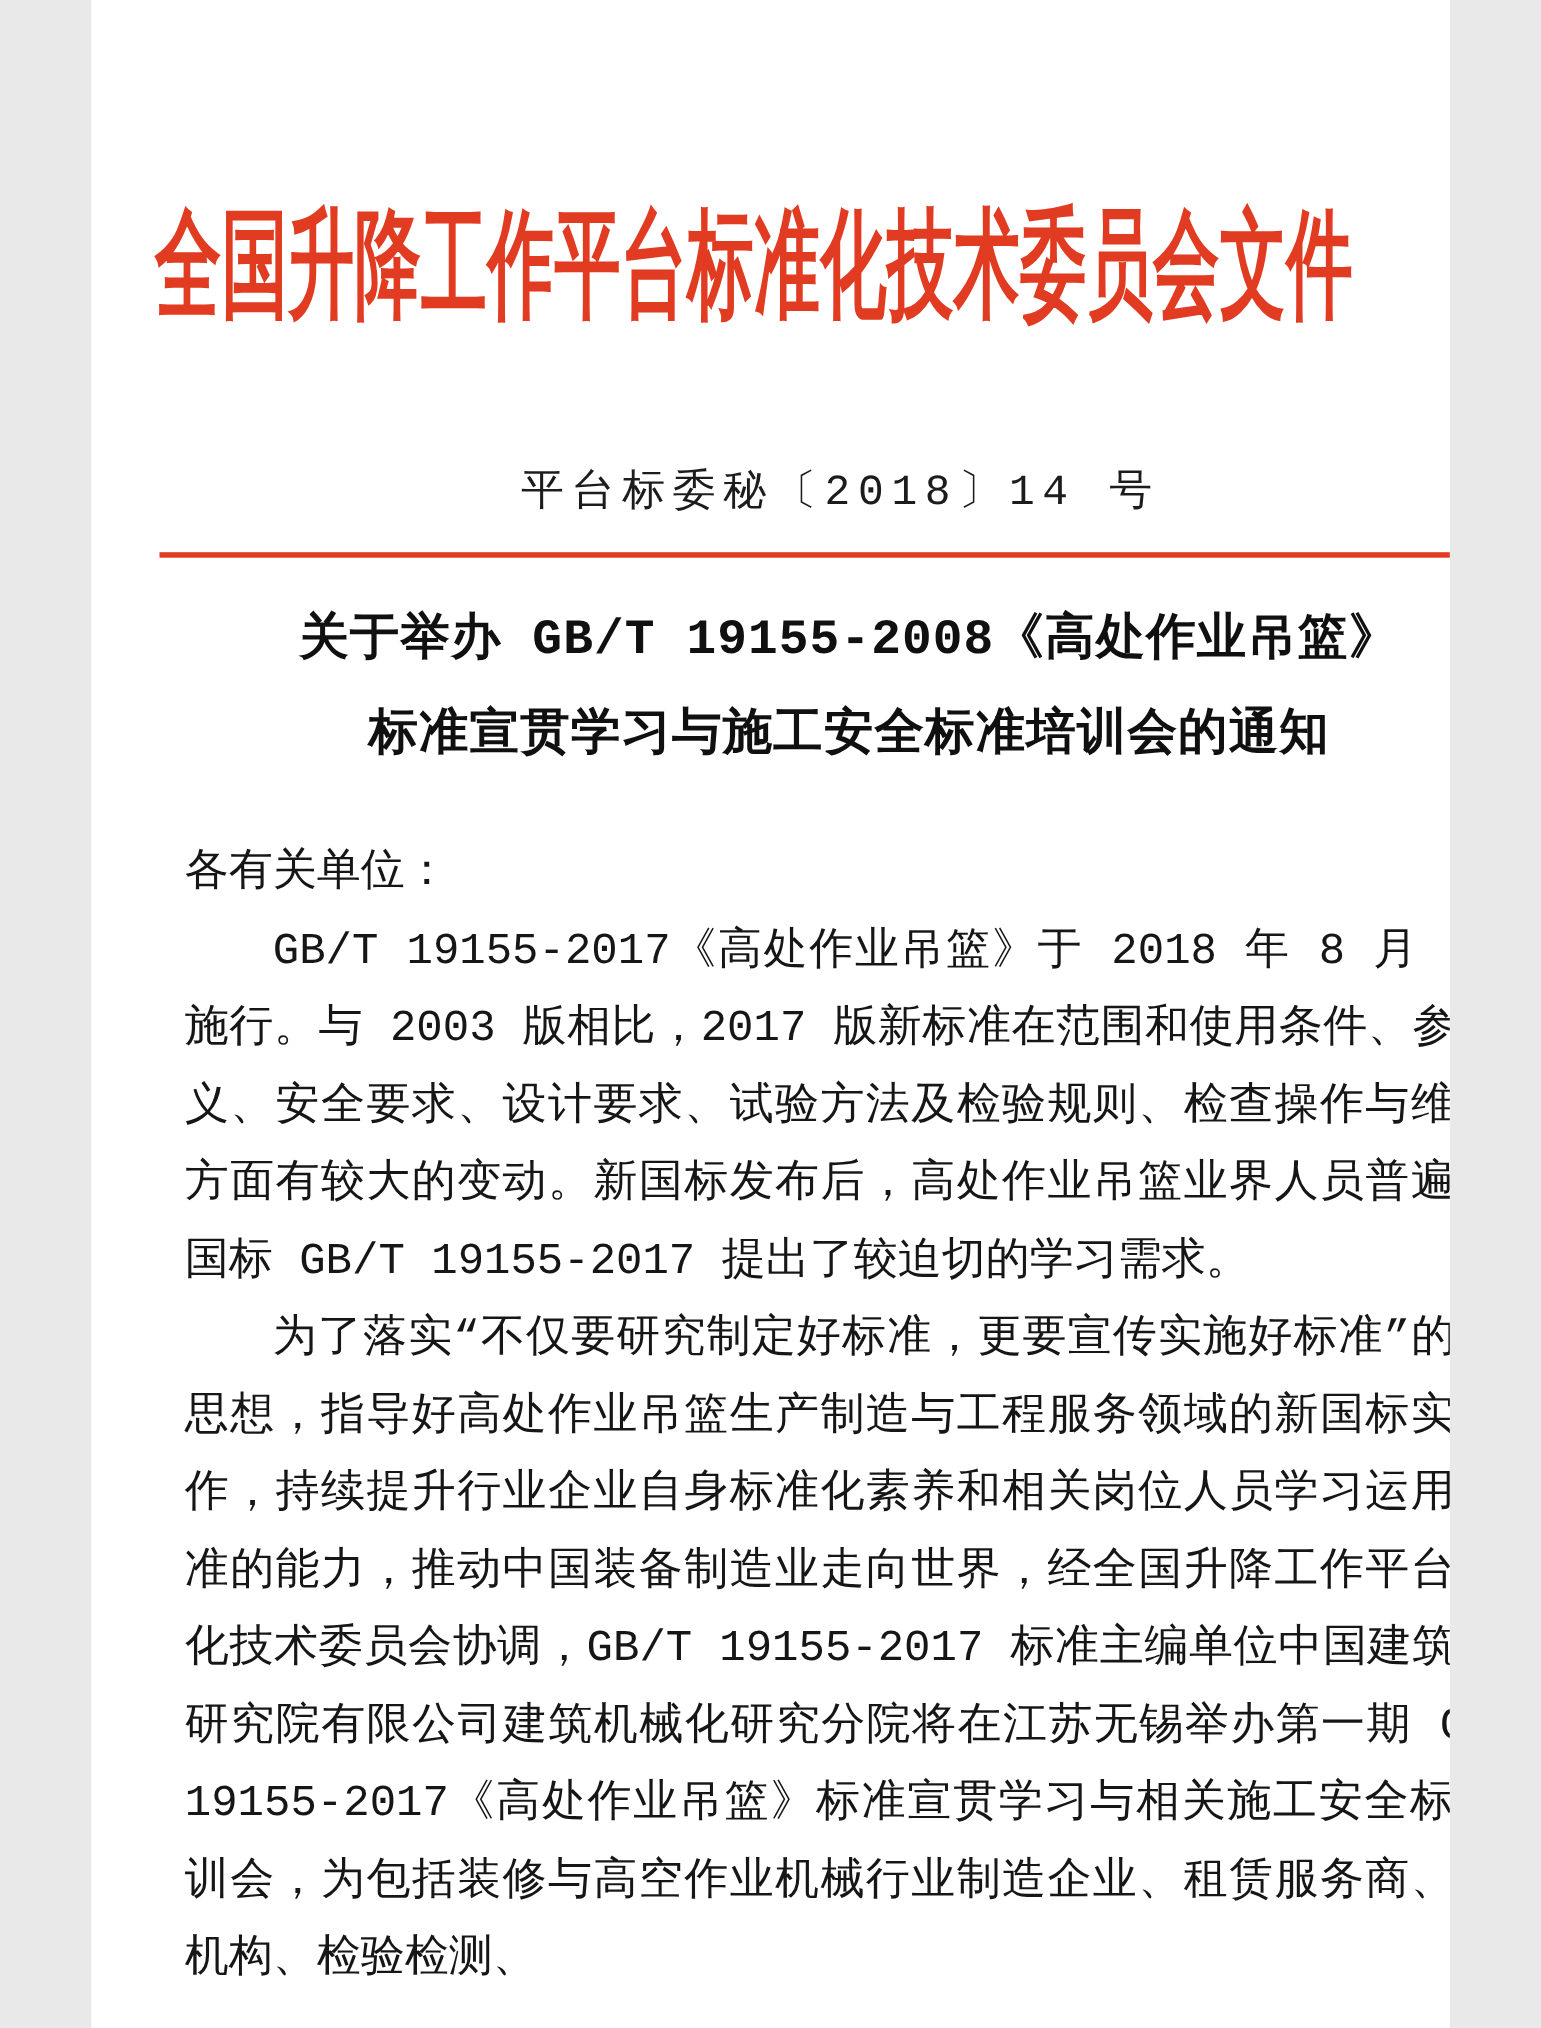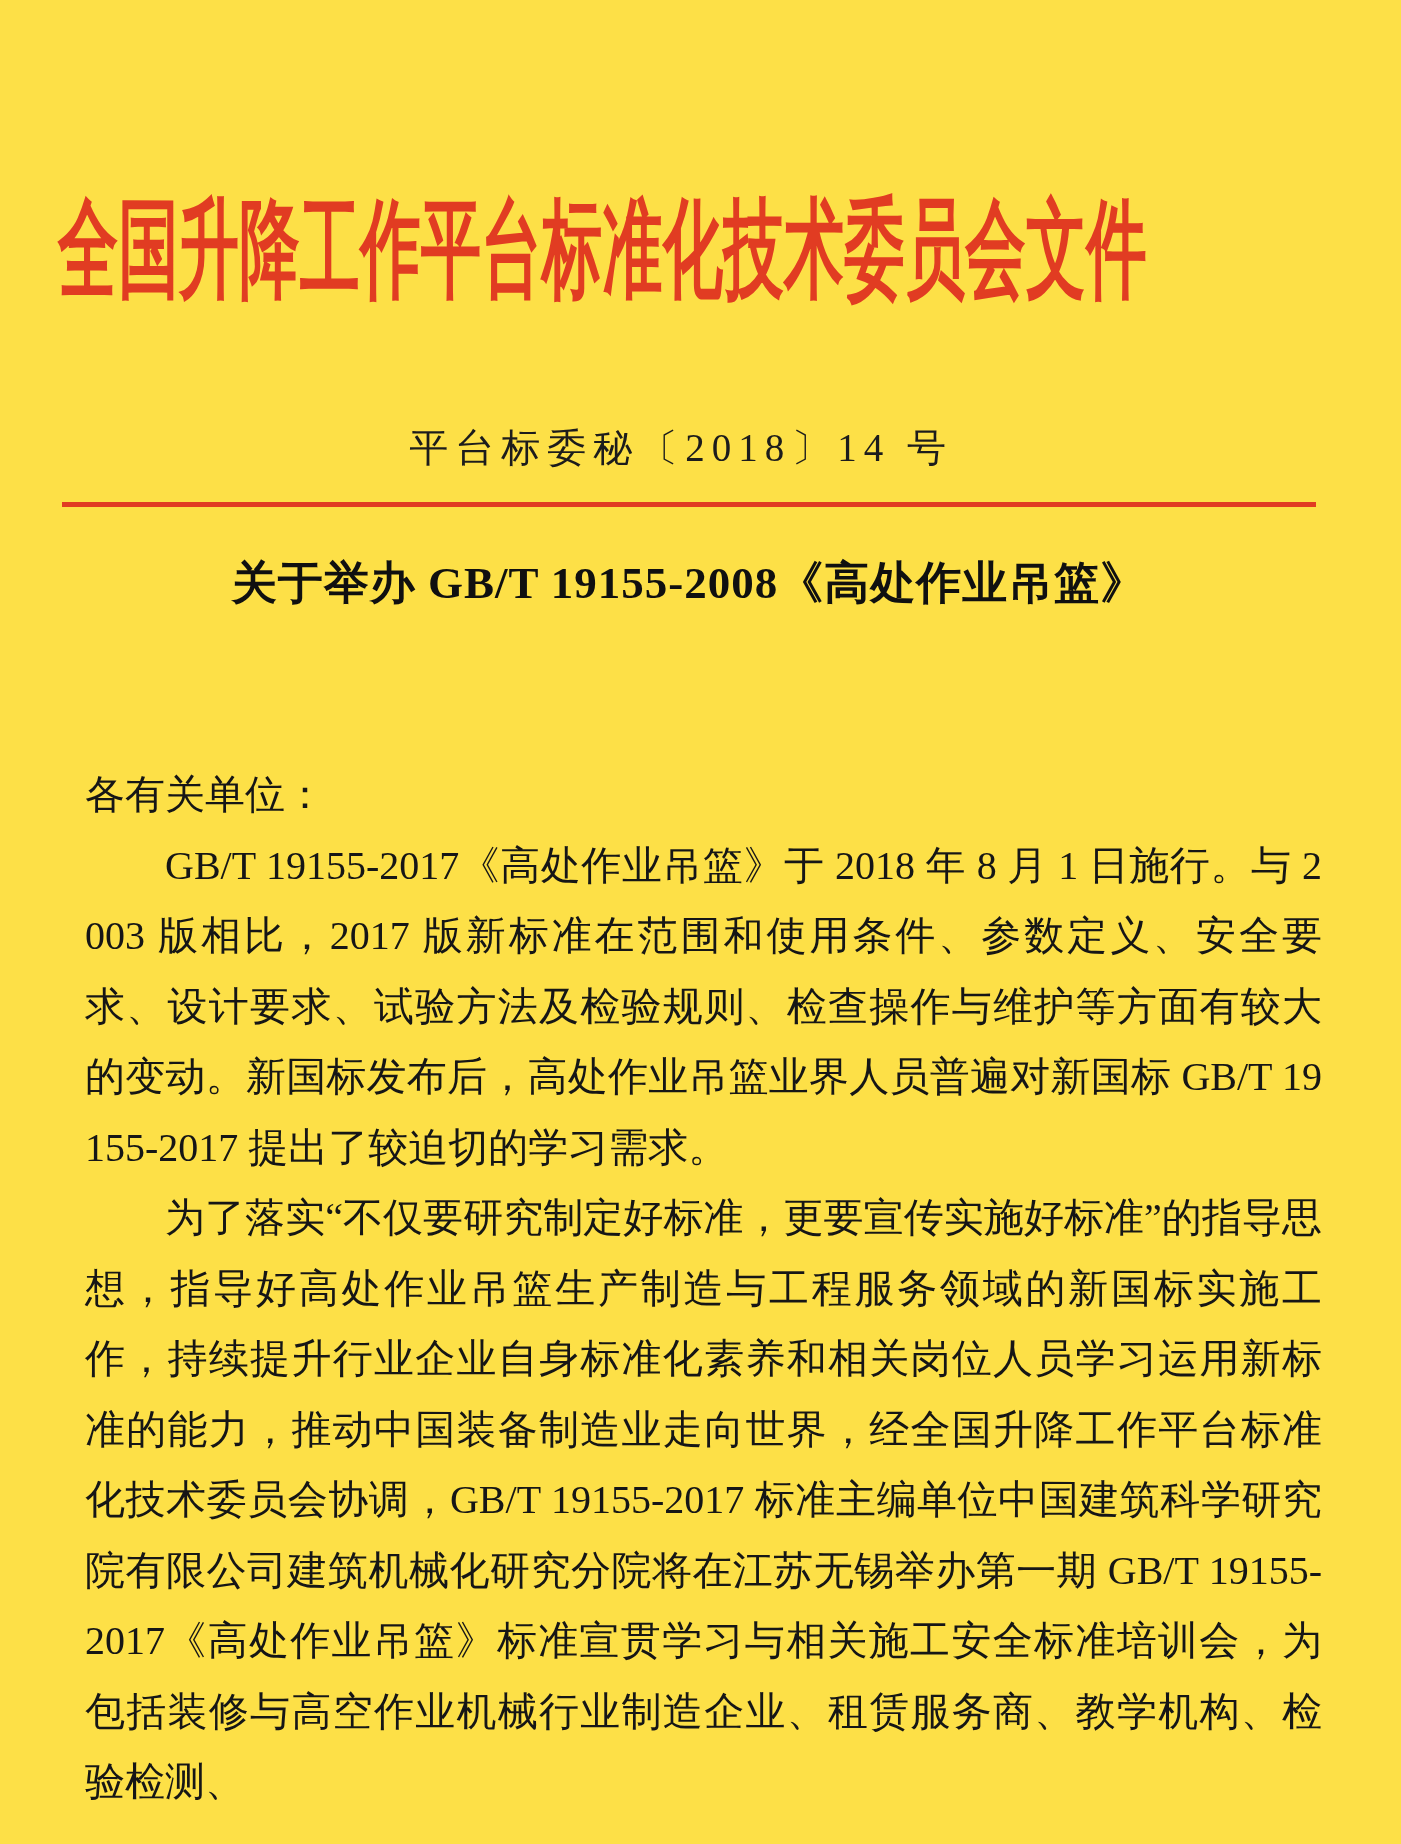--- a/index.html
+++ b/index.html
@@ -1,23 +1,23 @@
 <!DOCTYPE html>
 <html><head>
 <meta charset="utf-8">
 <style>
   * { margin: 0; padding: 0; box-sizing: border-box; }
   html, body { background: #e9e9e9; }
   .page {
     position: relative;
-    width: 1401px;
+    width: 1235px;
     height: 1844px;
     margin: 0 auto;
-    background: #fde047;
-    font-family: Liberation Serif, serif;
+    background: #ffffff;
+    font-family: Liberation Mono, monospace;
     color: #151515;
     overflow: hidden;
   }
   .letterhead {
     position: absolute;
     top: 196px;
     left: 58px;
     width: 1085px;
     white-space: nowrap;
   }
@@ -91,20 +91,21 @@
   <div class="letterhead">
     <span class="stretch">全国升降工作平台标准化技术委员会文件</span>
   </div>
 
   <div class="doc-number">平台标委秘〔2018〕14 号</div>
 
   <div class="red-line"></div>
 
   <div class="notice-title">
     <div>关于举办 GB/T 19155-2008《高处作业吊篮》</div>
+    <div>标准宣贯学习与施工安全标准培训会的通知</div>
   </div>
 
   <div class="body-text">
     <p class="salutation">各有关单位：</p>
     <p class="para">GB/T 19155-2017《高处作业吊篮》于 2018 年 8 月 1 日施行。与 2003 版相比，2017 版新标准在范围和使用条件、参数定义、安全要求、设计要求、试验方法及检验规则、检查操作与维护等方面有较大的变动。新国标发布后，高处作业吊篮业界人员普遍对新国标 GB/T 19155-2017 提出了较迫切的学习需求。</p>
     <p class="para">为了落实“不仅要研究制定好标准，更要宣传实施好标准”的指导思想，指导好高处作业吊篮生产制造与工程服务领域的新国标实施工作，持续提升行业企业自身标准化素养和相关岗位人员学习运用新标准的能力，推动中国装备制造业走向世界，经全国升降工作平台标准化技术委员会协调，GB/T 19155-2017 标准主编单位中国建筑科学研究院有限公司建筑机械化研究分院将在江苏无锡举办第一期 GB/T 19155-2017《高处作业吊篮》标准宣贯学习与相关施工安全标准培训会，为包括装修与高空作业机械行业制造企业、租赁服务商、教学机构、检验检测、</p>
   </div>
 
 </div>
 

